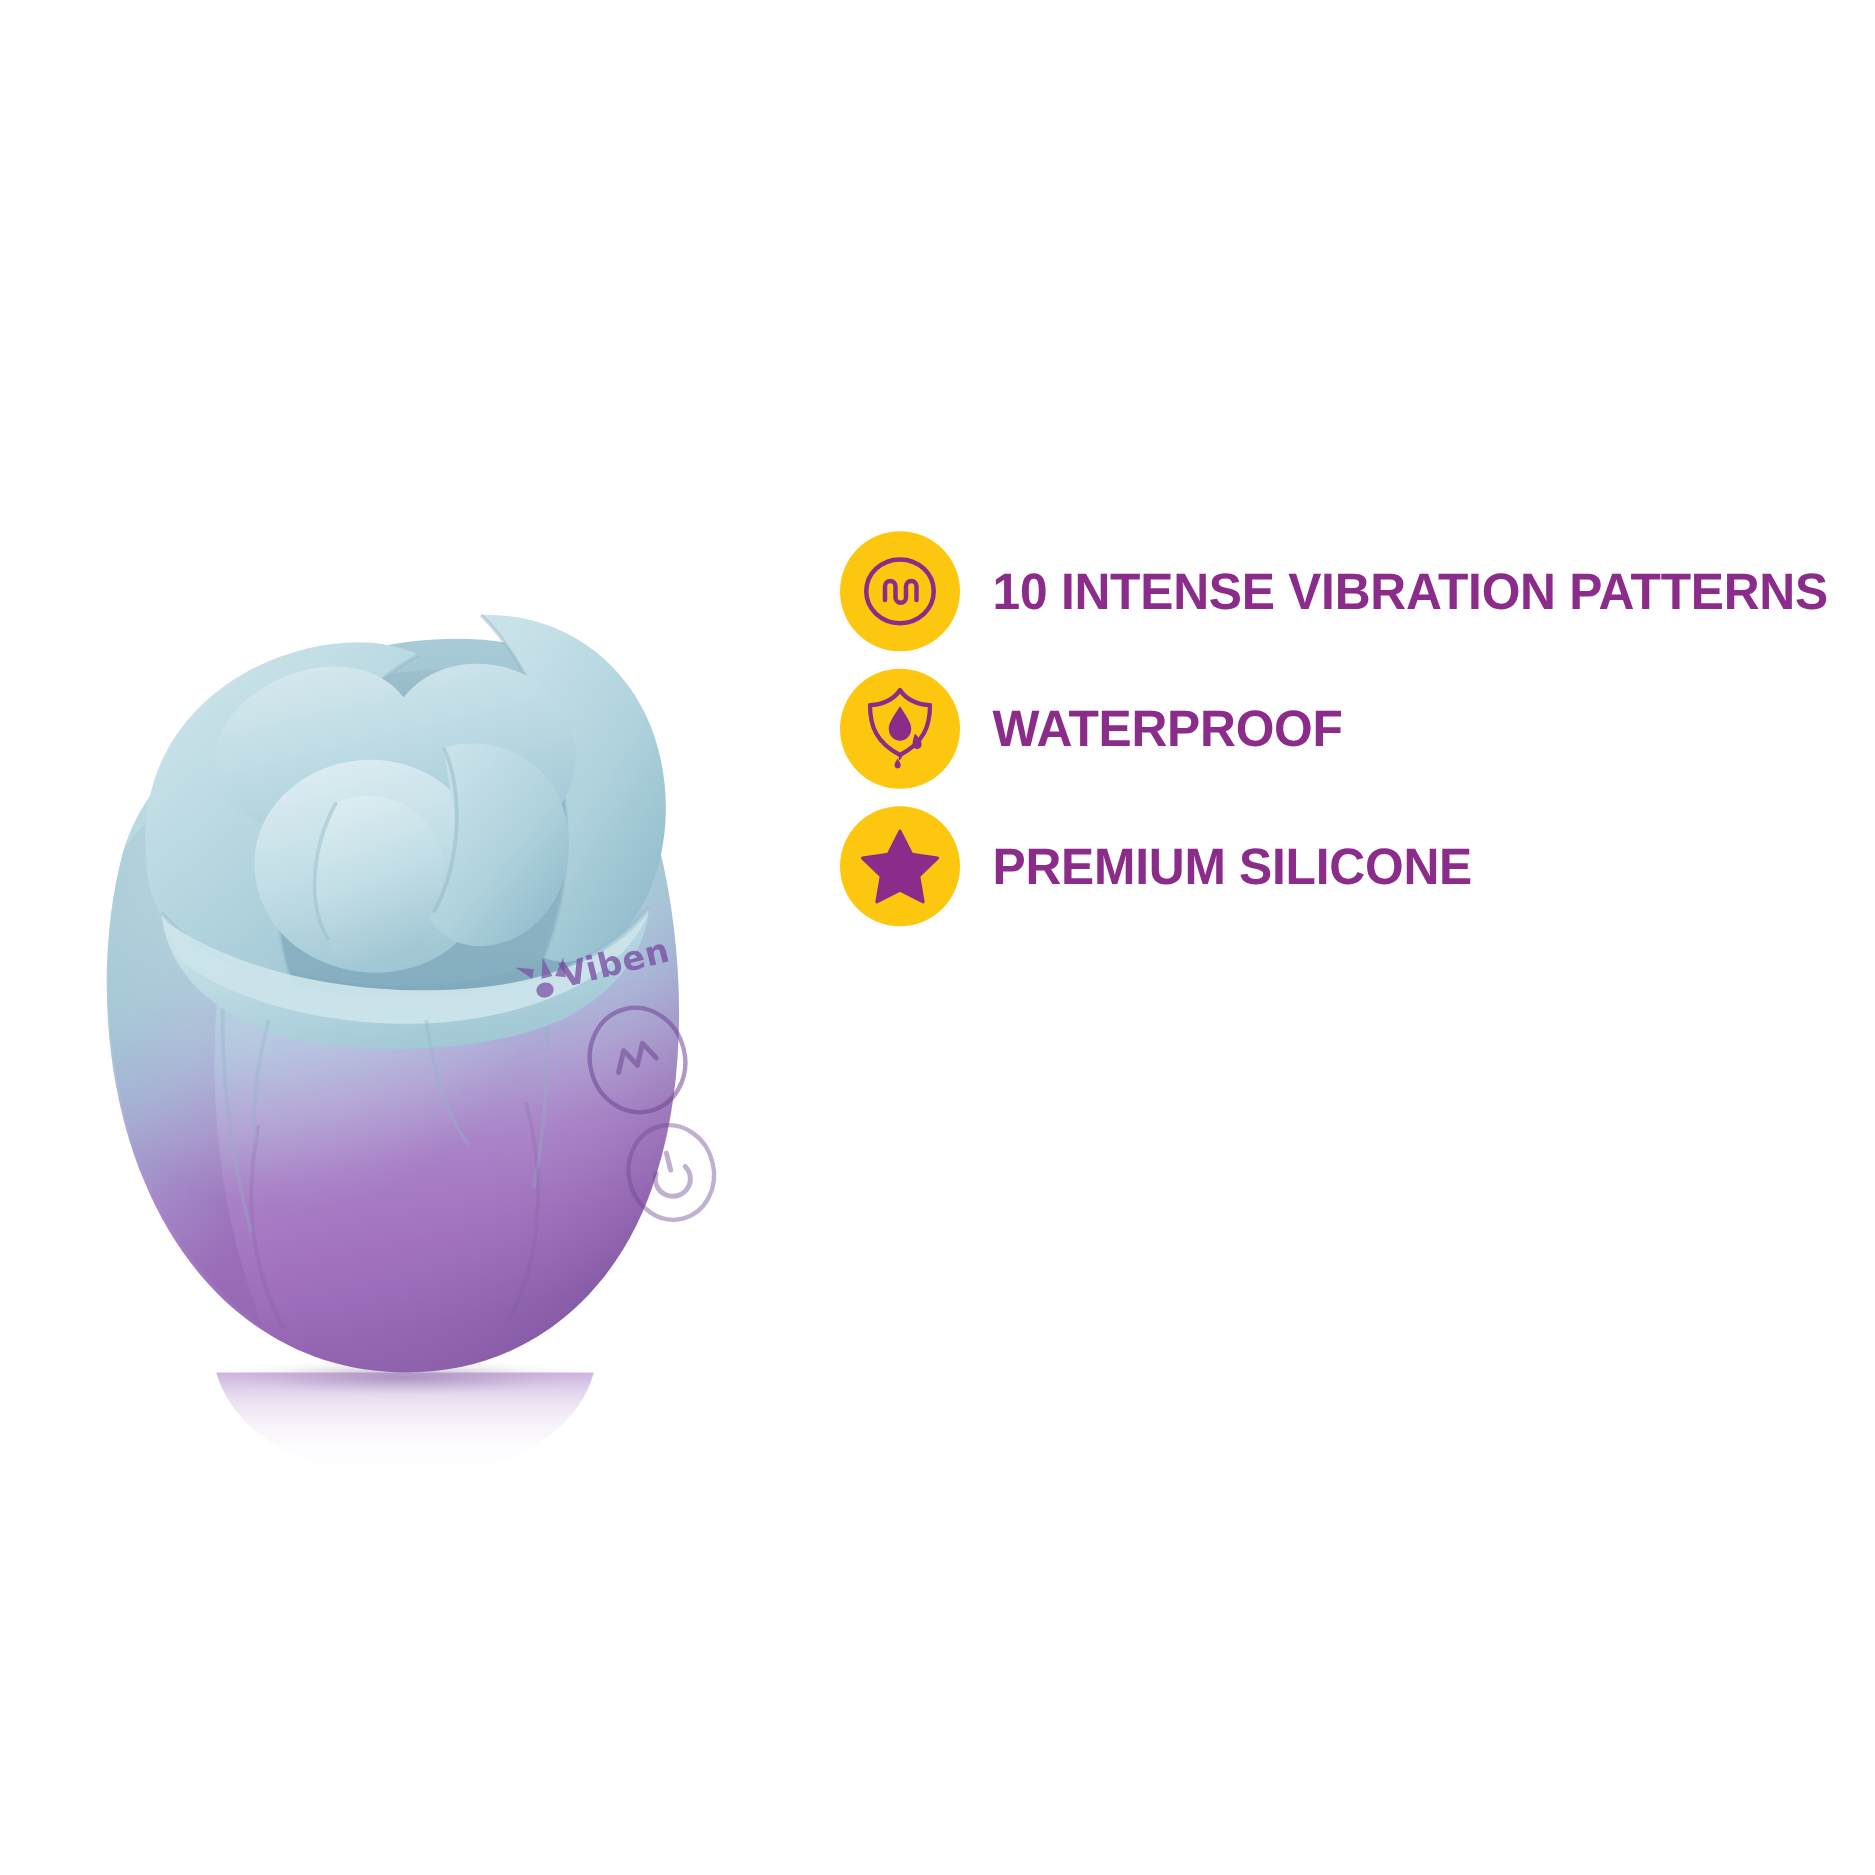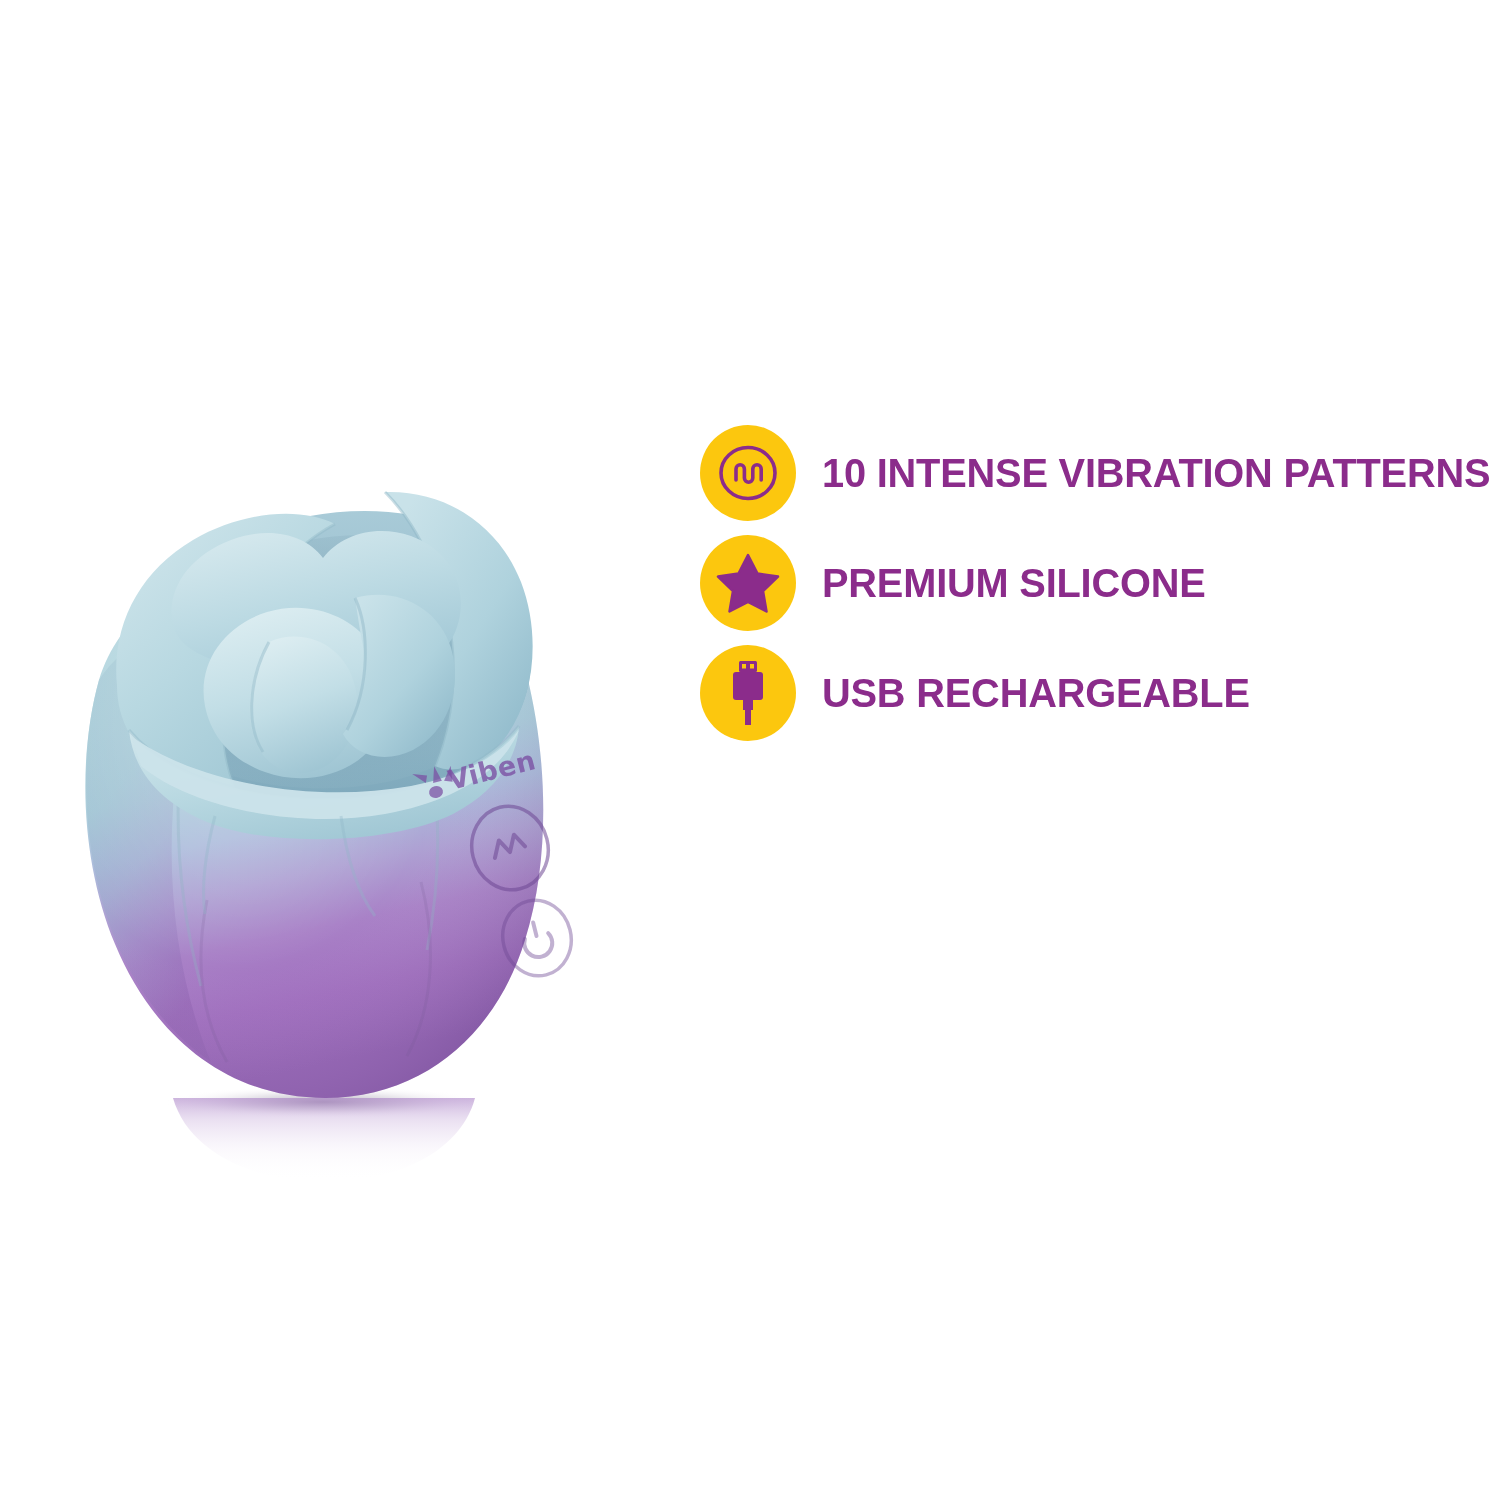--- a/index.html
+++ b/index.html
@@ -49,21 +49,21 @@
   .brand-wordmark {
     font-family: "DejaVu Sans", sans-serif;
     font-weight: 700;
     font-size: 27px;
     letter-spacing: 0.5px;
   }
 
   
   #features-list {
     position: absolute;
-    left: 700px;
+    left: 672px;
     top: 418px;
     width: 800px;
     text-align: right;
   }
   .feature-row {
     position: relative;
     height: 110px;
     display: flex;
     align-items: center;
   }
@@ -344,47 +344,54 @@
         <svg width="62" height="62" viewBox="0 0 62 62">
           <ellipse cx="31" cy="31" rx="27" ry="25.5" fill="none" stroke="#8B2C8B" stroke-width="3.6"></ellipse>
           <path d="M 19,38 L 19,27 a 4.2,4.2 0 0 1 8.4,0 L 27.4,36 a 4.2,4.2 0 0 0 8.4,0 L 35.8,27 a 4.2,4.2 0 0 1 8.4,0 L 44.2,38" fill="none" stroke="#8B2C8B" stroke-width="3.6" stroke-linecap="round" stroke-linejoin="round"></path>
         </svg>
       </div>
       <div class="feature-label">10 INTENSE VIBRATION PATTERNS</div>
     </div>
 
 
 
+    <div class="feature-row">
+      <div class="feature-badge">
+        <svg width="58" height="68" viewBox="0 0 58 68">
+          <path d="M 29,3
+                   C 24,11 14,15 5,15
+                   C 5,32 10,45 29,55
+                   C 48,45 53,32 53,15
+                   C 44,15 34,11 29,3 Z" fill="none" stroke="#8B2C8B" stroke-width="3.4" stroke-linejoin="round"></path>
+          <path d="M 29,16
+                   C 24,24 20,29 20,34
+                   C 20,39.5 24,43.5 29,43.5
+                   C 34,43.5 38,39.5 38,34
+                   C 38,29 34,24 29,16 Z" fill="#8B2C8B"></path>
+          <path d="M 41,38 C 45,42 47,45 46,48 C 45,50.5 42,51 40,49 C 38.5,47.5 39,43 41,38 Z" fill="#8B2C8B"></path>
+          <path d="M 27,58 C 25,61 24,63 25,64.6 C 26,66.2 28.5,66 29.3,64.4 C 30,63 29,60.6 27,58 Z" fill="#8B2C8B"></path>
+          <path d="M 30,55 C 29,57 28.5,58 29,58.8" fill="none" stroke="#8B2C8B" stroke-width="2"></path>
+        </svg>
+      </div>
+      <div class="feature-label">WATERPROOF</div>
+    </div>
 
     <div class="feature-row">
       <div class="feature-badge">
         <svg width="64" height="62" viewBox="0 0 64 62">
           <path d="M 32,3
                    L 41.5,21.5
                    L 62,24.5
                    L 47,39
                    L 50.5,59.5
                    L 32,50
                    L 13.5,59.5
                    L 17,39
                    L 2,24.5
                    L 22.5,21.5 Z" fill="#8B2C8B" stroke="#8B2C8B" stroke-width="2.5" stroke-linejoin="round"></path>
         </svg>
       </div>
       <div class="feature-label">PREMIUM SILICONE</div>
     </div>
 
-    <div class="feature-row">
-      <div class="feature-badge">
-        <svg width="42" height="68" viewBox="0 0 42 68">
-          <rect x="12" y="2" width="18" height="11" rx="1.5" fill="#8B2C8B"></rect>
-          <rect x="15" y="5" width="4" height="4.5" fill="#FCC70E"></rect>
-          <rect x="23" y="5" width="4" height="4.5" fill="#FCC70E"></rect>
-          <rect x="6" y="13" width="30" height="28" rx="3" fill="#8B2C8B"></rect>
-          <rect x="16" y="41" width="10" height="10" fill="#8B2C8B"></rect>
-          <rect x="18" y="50" width="6" height="16" fill="#8B2C8B"></rect>
-        </svg>
-      </div>
-      <div class="feature-label">USB RECHARGEABLE</div>
-    </div>
 
   </div>
 </div>
 
 </body></html>

